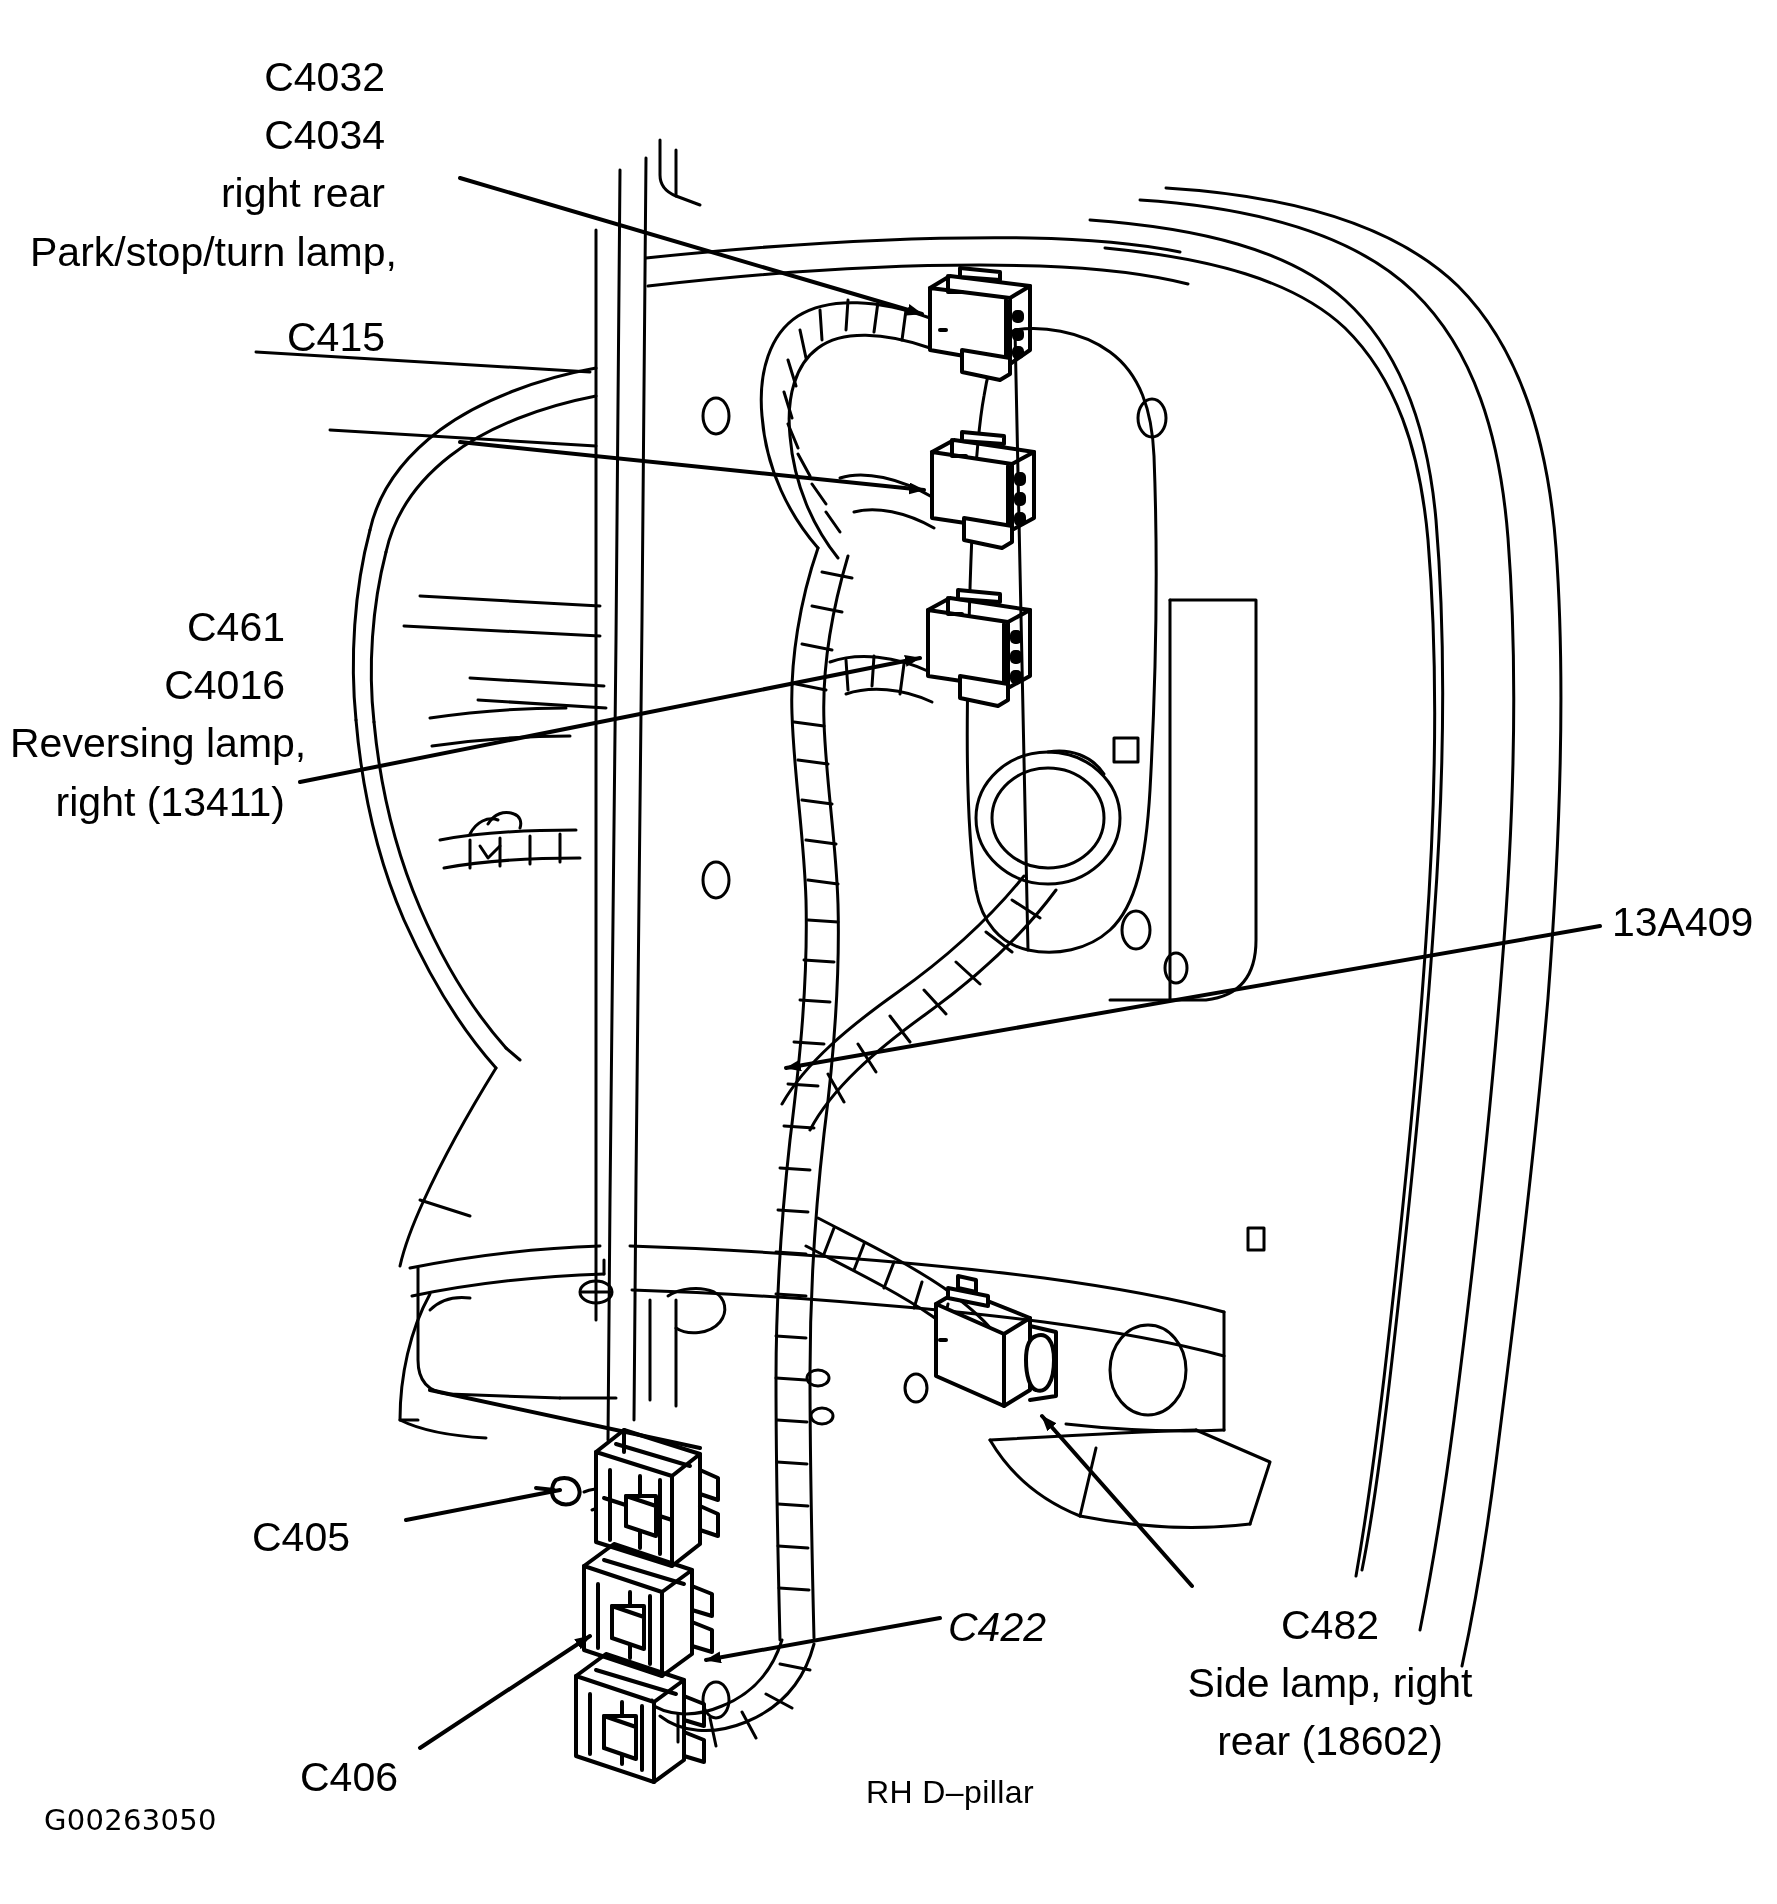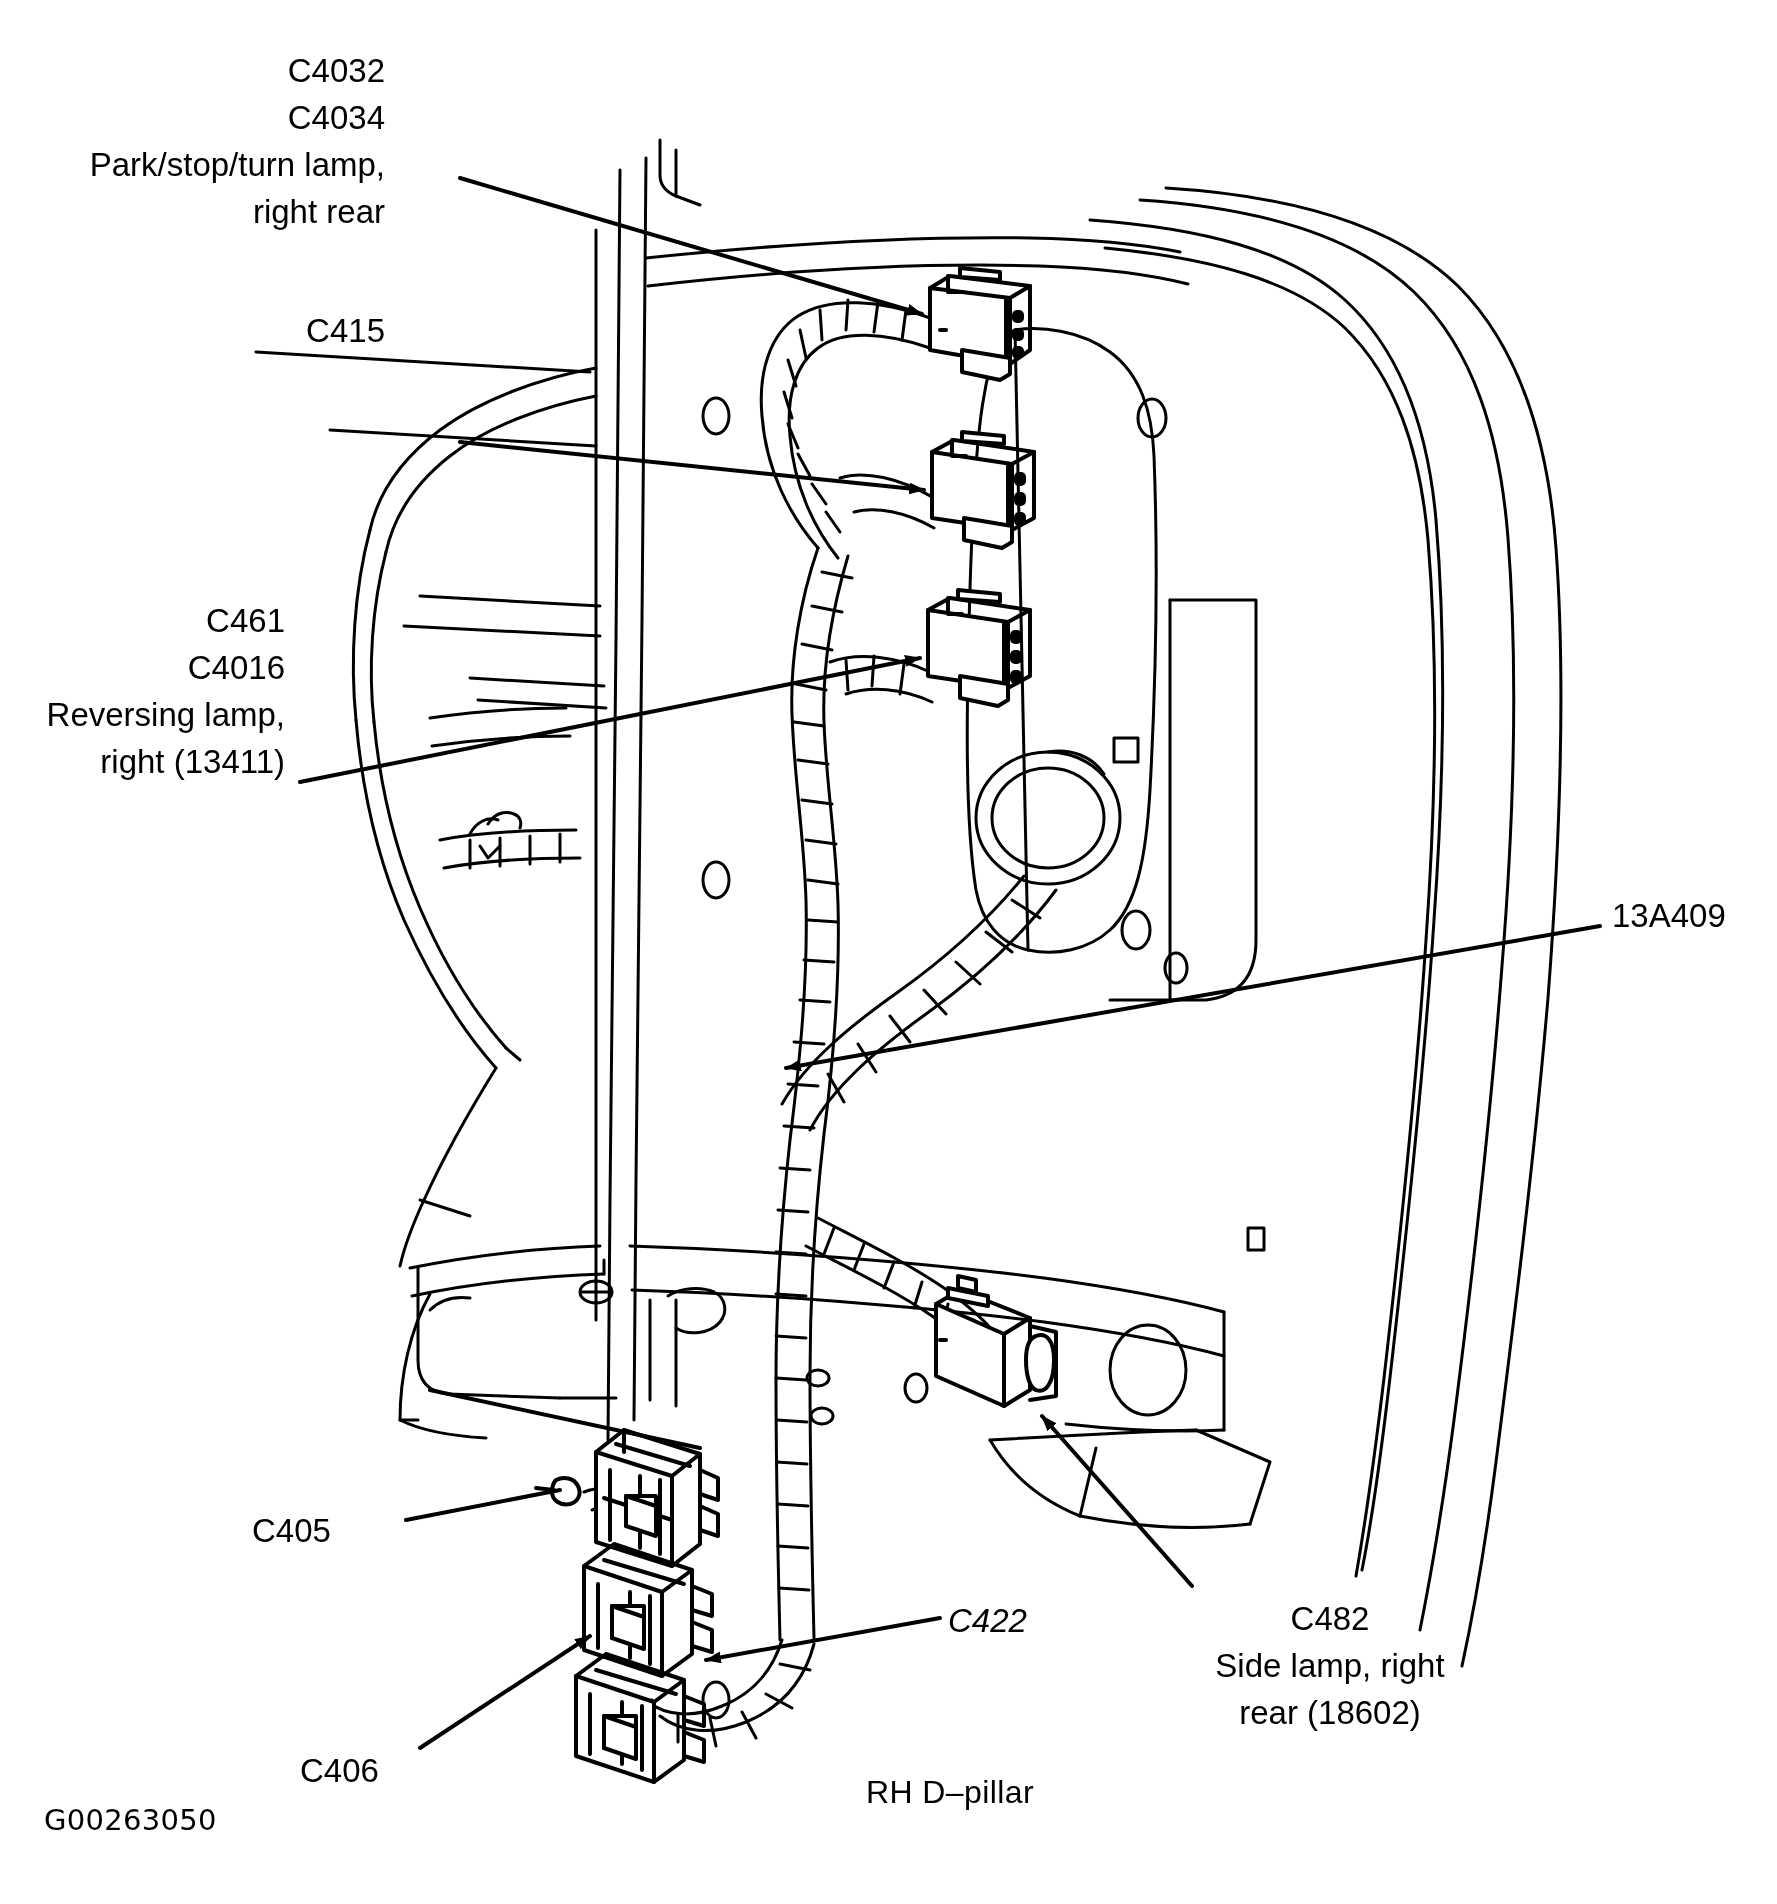--- a/index.html
+++ b/index.html
@@ -6,21 +6,21 @@
   body{
     width:1777px;height:1904px;position:relative;overflow:hidden;
     font-family:"Liberation Sans", sans-serif;
     color:#000000;
   }
   #diagram-root{position:absolute;inset:0;}
   svg.art{position:absolute;left:0;top:0;width:1777px;height:1904px;}
 
   .callout{position:absolute;line-height:1.42;color:#000;}
   .callout div{white-space:nowrap;}
-  .sz-lbl{font-size:33px;}
+  .sz-lbl{font-size:41px;}
   .sz-title{font-size:32px;font-weight:normal;letter-spacing:.4px;}
   .sz-fig{font-size:29px;font-family:"DejaVu Sans", sans-serif;letter-spacing:.3px;}
 
   .ta-r{text-align:right;}
   .ta-l{text-align:left;}
   .ta-c{text-align:center;}
 
   
   #co-c4032{left:30px;  top:48px;  width:355px;}
   #co-c415 {left:30px;  top:308px; width:355px;}
@@ -339,22 +339,22 @@
 
         <line x1="430" y1="1390" x2="700" y2="1448"></line>
       </g>
 
     </g>
   </svg>
 
   <div class="callout sz-lbl ta-r" id="co-c4032">
     <div>C4032</div>
     <div>C4034</div>
+    <div>right rear</div>
     <div>Park/stop/turn lamp,</div>
-    <div>right rear</div>
   </div>
 
   <div class="callout sz-lbl ta-r" id="co-c415">
     <div>C415</div>
   </div>
 
   <div class="callout sz-lbl ta-r" id="co-c461">
     <div>C461</div>
     <div>C4016</div>
     <div>Reversing lamp,</div>

